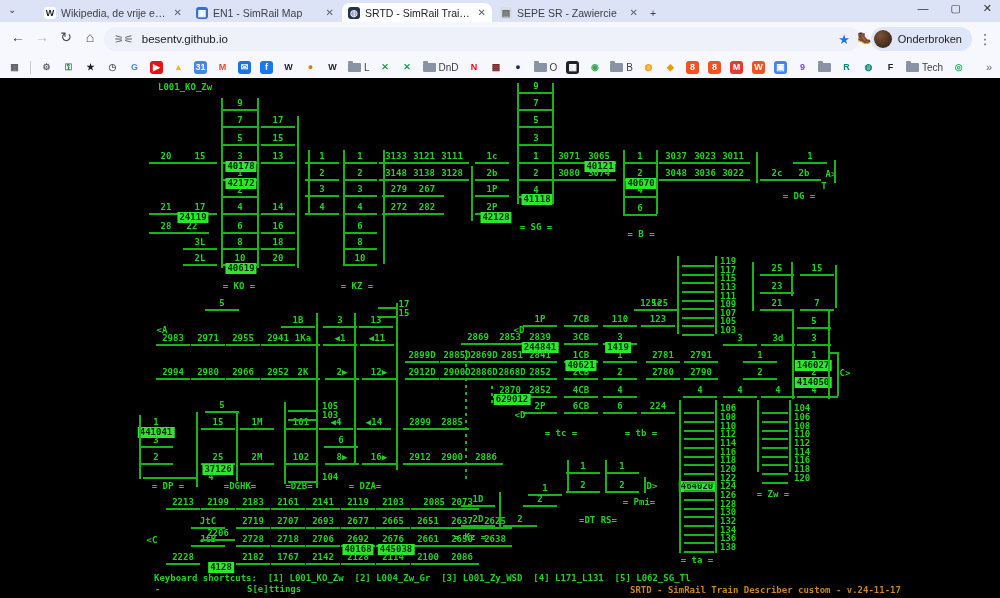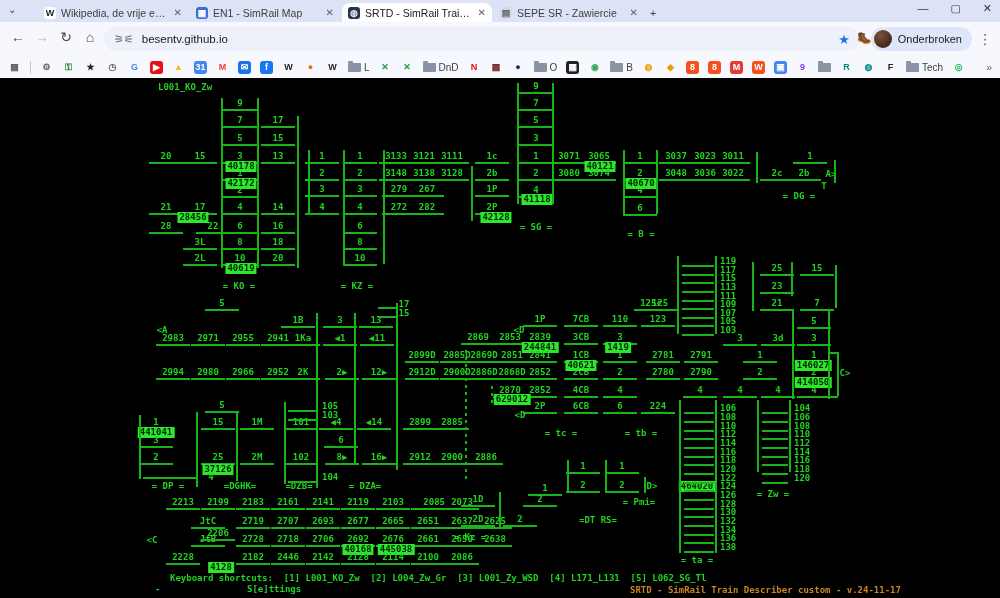--- a/index.html
+++ b/index.html
@@ -260,24 +260,24 @@
       <div class="u" style="left: 278px; top: 73px;">13</div>
       <div class="u" style="left: 278px; top: 124px;">14</div>
       <div class="u" style="left: 278px; top: 143px;">16</div>
       <div class="u" style="left: 278px; top: 159px;">18</div>
       <div class="u" style="left: 278px; top: 175px;">20</div>
       <div class="u" style="left: 166px; top: 73px;">20</div>
       <div class="u" style="left: 200px; top: 73px;">15</div>
       <div class="u" style="left: 166px; top: 124px;">21</div>
       <div class="u" style="left: 200px; top: 124px;">17</div>
       <div class="u" style="left: 166px; top: 143px;">28</div>
-      <div class="u" style="left: 213px; top: 143px;">22</div>
+      <div class="u" style="left: 192px; top: 143px;">22</div>
       <div class="u" style="left: 200px; top: 159px;">3L</div>
       <div class="u" style="left: 200px; top: 175px;">2L</div>
-      <div class="hl" style="left: 193px; top: 134px;">28456</div>
+      <div class="hl" style="left: 193px; top: 134px;">24119</div>
       <div class="st" style="left: 239px; top: 203px;">= KO =</div>
       <div class="st" style="left: 357px; top: 203px;">= KZ =</div>
       <div class="u" style="left: 322px; top: 73px;">1</div>
       <div class="u" style="left: 322px; top: 90px;">2</div>
       <div class="u" style="left: 322px; top: 106px;">3</div>
       <div class="u" style="left: 322px; top: 124px;">4</div>
       <div class="u" style="left: 360px; top: 73px;">1</div>
       <div class="u" style="left: 360px; top: 90px;">2</div>
       <div class="u" style="left: 360px; top: 106px;">3</div>
       <div class="u" style="left: 360px; top: 124px;">4</div>
@@ -524,28 +524,28 @@
       <div class="u" style="left: 358px; top: 456px;">2692</div>
       <div class="u" style="left: 393px; top: 456px;">2676</div>
       <div class="u" style="left: 428px; top: 456px;">2661</div>
       <div class="u" style="left: 462px; top: 456px;">2650</div>
       <div class="u" style="left: 495px; top: 456px;">2638</div>
       <div class="hl" style="left: 358px; top: 466px;">40168</div>
       <div class="hl" style="left: 396px; top: 466px;">445038</div>
       <div class="u" style="left: 183px; top: 474px;">2228</div>
       <div class="u" style="left: 218px; top: 450px;">2206</div>
       <div class="u" style="left: 253px; top: 474px;">2182</div>
-      <div class="u" style="left: 288px; top: 474px;">2446</div>
+      <div class="u" style="left: 288px; top: 474px;">1767</div>
       <div class="u" style="left: 323px; top: 474px;">2142</div>
       <div class="u" style="left: 358px; top: 474px;">2128</div>
       <div class="u" style="left: 393px; top: 474px;">2114</div>
       <div class="u" style="left: 428px; top: 474px;">2100</div>
       <div class="u" style="left: 462px; top: 474px;">2086</div>
       <div class="hl" style="left: 221px; top: 484px;">4128</div>
-      <div class="pl" style="left: 170px; top: 495px;">Keyboard shortcuts:  [1] L001_KO_Zw  [2] L004_Zw_Gr  [3] L001_Zy_WSD  [4] L171_L131  [5] L062_SG_Tl</div>
+      <div class="pl" style="left: 154px; top: 495px;">Keyboard shortcuts:  [1] L001_KO_Zw  [2] L004_Zw_Gr  [3] L001_Zy_WSD  [4] L171_L131  [5] L062_SG_Tl</div>
       <div class="pl" style="left: 155px; top: 506px;">-</div>
       <div class="pl" style="left: 247px; top: 506px;">S[e]ttings</div>
       <div class="o" style="left: 630px; top: 507px;">SRTD - SimRail Train Describer custom - v.24-11-17</div>
       <div class="vl" style="left: 221px; top: 20px; height: 170px;"></div>
       <div class="vl" style="left: 257px; top: 20px; height: 170px;"></div>
       <div class="vl" style="left: 297px; top: 38px; height: 152px;"></div>
       <div class="vl" style="left: 308px; top: 72px; height: 63px;"></div>
       <div class="vl" style="left: 343px; top: 72px; height: 114px;"></div>
       <div class="vl" style="left: 383px; top: 72px; height: 114px;"></div>
       <div class="vl" style="left: 471px; top: 88px; height: 55px;"></div>

